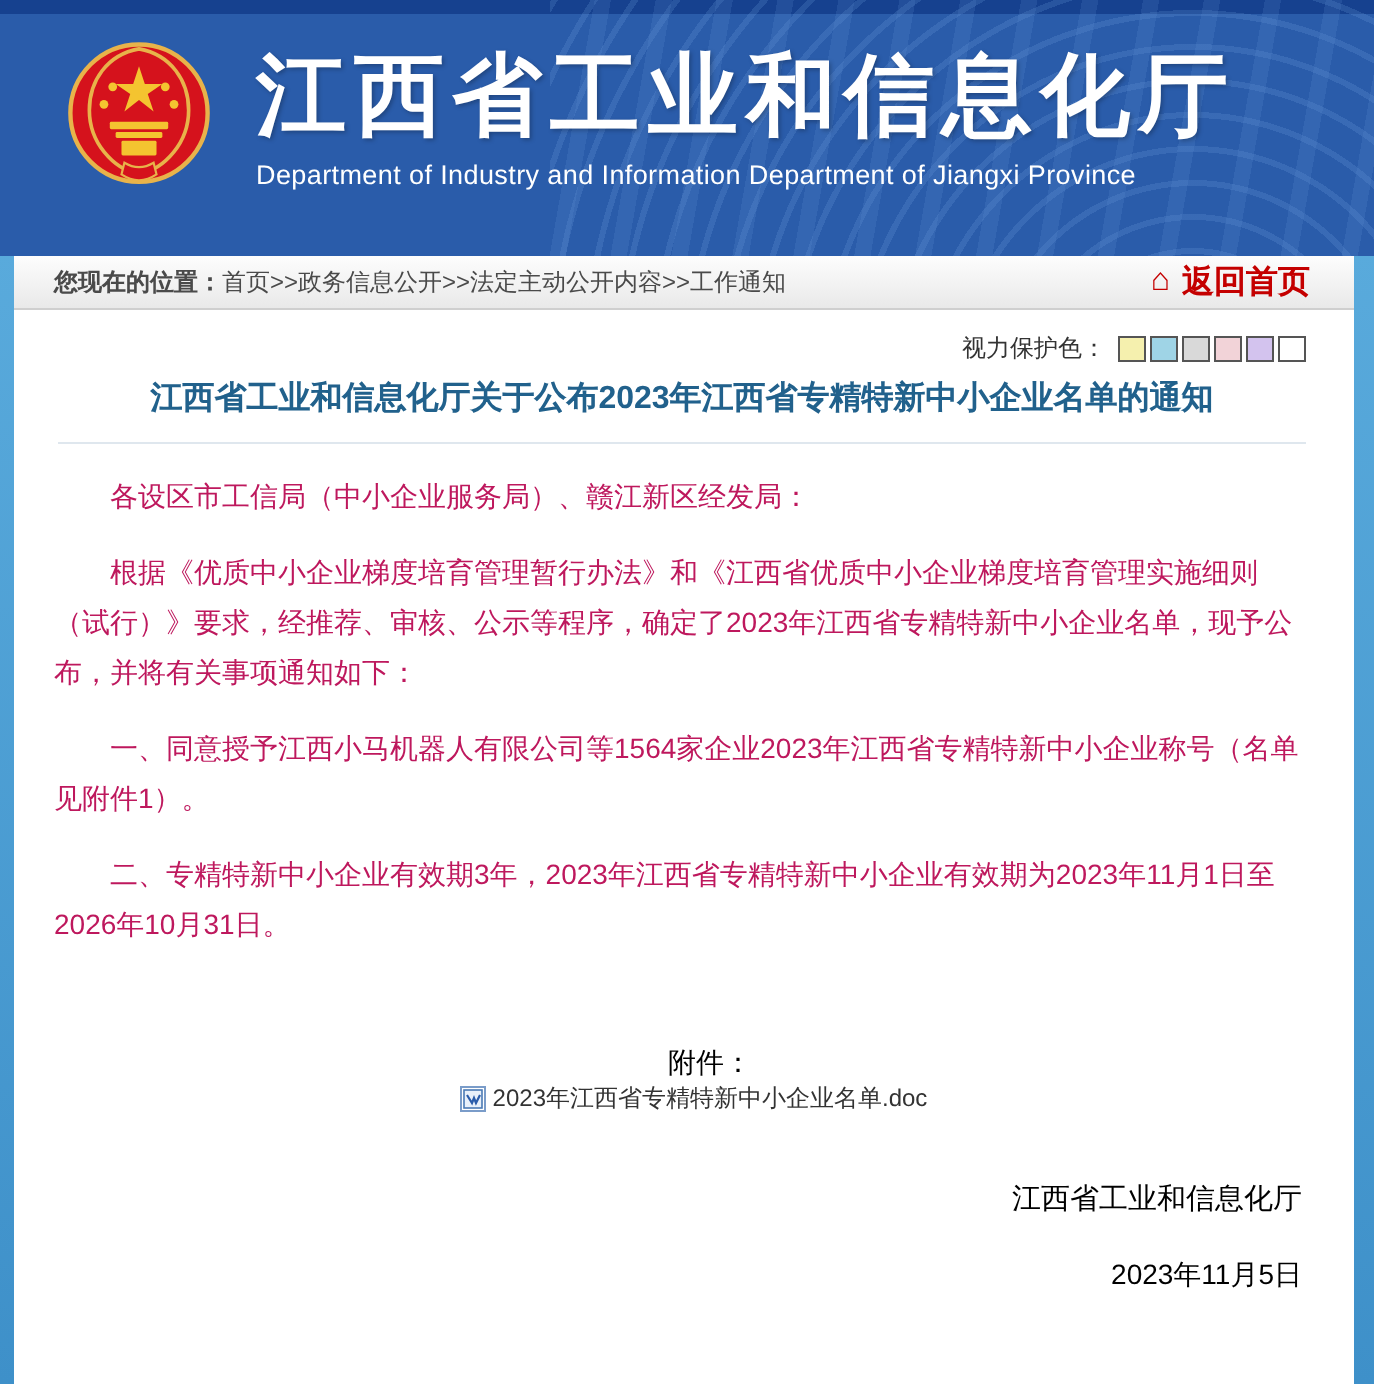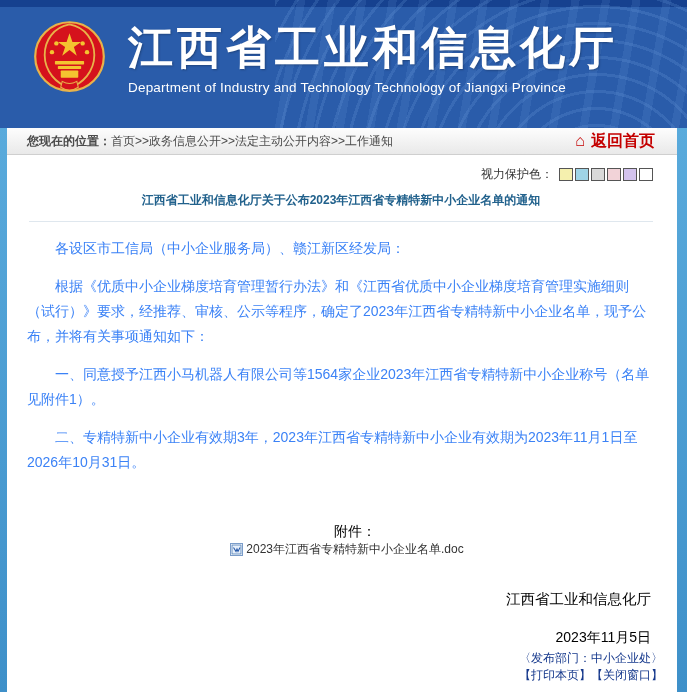--- a/index.html
+++ b/index.html
@@ -34,24 +34,24 @@
   .back-home { color:#c40000; font-size:16px; font-weight:bold; cursor:pointer; text-decoration:none; }
 
   
   .eyebar { display:flex; align-items:center; justify-content:flex-end; padding:11px 24px 0 0; }
   .eye-label { font-size:12px; color:#333; margin-right:4px; }
   .swatches { display:flex; }
   .swatch { width:14px; height:13px; border:1px solid #555; margin-left:2px; cursor:pointer; display:inline-block; }
 
   
   .article { padding:4px 22px 0 20px; color:#000; }
-  .article-title { text-align:center; font-size:12px; font-weight:bold; color:#21618c; line-height:22px; margin-top:2px; }
+  .article-title { text-align:center; font-size:16px; font-weight:bold; color:#21618c; line-height:22px; margin-top:2px; }
   .title-divider { border:none; border-top:1px solid #dfe7ee; margin:10px 2px 6px 2px; }
   .article-body { margin-top:14px; }
-  .para { font-size:14px; line-height:25px; text-indent:2em; margin-bottom:13px; color:#3b82f6; }
+  .para { font-size:14px; line-height:25px; text-indent:2em; margin-bottom:13px; color:#be185d; }
 
   .attachment-row { display:flex; align-items:center; margin-top:48px; font-size:14px;flex-direction:column; }
   .attach-label { text-indent:2em; }
   .attach-link { display:inline-flex; align-items:center; margin-left:12px; font-size:12px; color:#333; text-decoration:none; cursor:pointer; }
   .doc-icon { width:13px; height:13px; margin-right:3px; flex:0 0 auto; }
 
   .sig-block { text-align:right; padding-right:4px; }
   .signer { font-size:14.5px; margin-top:32px; }
   .sig-date { font-size:14px; margin-top:20px; }
 
@@ -77,21 +77,21 @@
         <circle cx="68" cy="32" r="3" fill="#f4c430"></circle>
         <circle cx="26" cy="44" r="3" fill="#f4c430"></circle>
         <circle cx="74" cy="44" r="3" fill="#f4c430"></circle>
         <rect x="30" y="56" width="40" height="5" rx="1" fill="#f4c430"></rect>
         <rect x="34" y="63" width="32" height="4" rx="1" fill="#f4c430"></rect>
         <rect x="38" y="69" width="24" height="10" rx="1" fill="#f4c430"></rect>
         <path d="M38 92 Q50 100 62 92 L60 84 Q50 90 40 84 Z" fill="#d5121c" stroke="#e8b34a" stroke-width="1.5"></path>
       </svg>
       <div class="header-titles">
         <div class="header-title-cn">江西省工业和信息化厅</div>
-        <div class="header-title-en">Department of Industry and Technology Technology of Jiangxi Province</div>
+        <div class="header-title-en">Department of Industry and Information Department of Jiangxi Province</div>
       </div>
     </div>
   </div>
 
   <div class="main">
 
     <div class="crumbbar">
       <div class="crumb-left">
         <span class="crumb-label">您现在的位置：</span>
         <span class="crumb-path">首页&gt;&gt;政务信息公开&gt;&gt;法定主动公开内容&gt;&gt;工作通知</span>
@@ -137,21 +137,15 @@
         </a>
       </div>
 
       <div class="sig-block">
         <div class="signer">江西省工业和信息化厅</div>
         <div class="sig-date">2023年11月5日</div>
       </div>
 
     </div>
 
-    <div class="page-footer">
-      <span class="footer-dept">〈发布部门：中小企业处〉</span>
-      <span class="footer-actions">
-        <a>【打印本页】</a><a>【关闭窗口】</a>
-      </span>
-    </div>
 
   </div>
 </div>
 
 </body></html>

